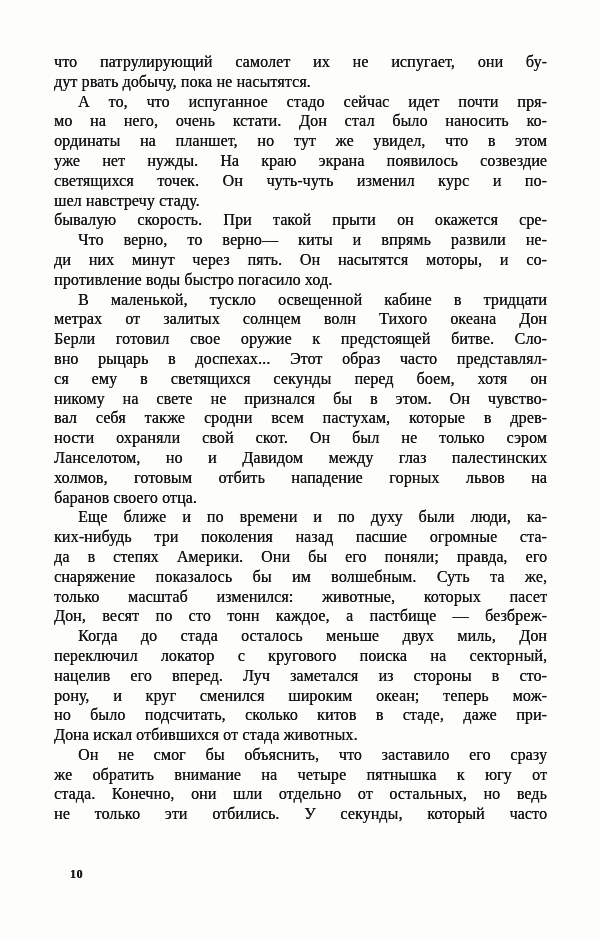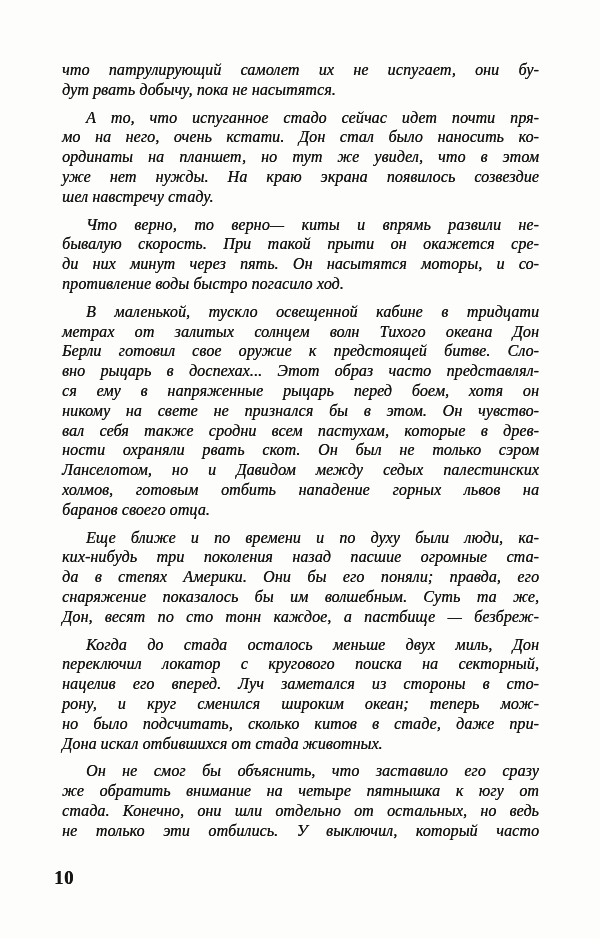--- a/index.html
+++ b/index.html
@@ -22,96 +22,97 @@
     position: absolute;
     left: 54px;
     top: 52px;
     width: 493px;
     font-size: 16px;
     line-height: 19.8px;
     letter-spacing: 0.1px;
     text-shadow: 0.25px 0 0 currentColor; 
   }
   .paragraph {
-    margin: 8px;
+    margin: 0;
     padding: 0;
-    font-style: italic;
   }
   .line {
     text-align: justify;
     text-align-last: justify;
     white-space: normal;
   }
   .line.flush {
     text-align-last: left;
   }
   .line.indent {
     text-indent: 24px;
   }
   .page-number {
     position: absolute;
-    left: 54px;
+    left: 70px;
     top: 867px;
-    font-size: 19px;
+    font-size: 12px;
     font-weight: bold;
     letter-spacing: 0.5px;
     text-shadow: 0.25px 0 0 currentColor;
   }
 </style>
 </head>
 <body>
 
 <div class="page">
   <div class="text-block" id="text-block">
       <div class="paragraph">
         <div class="line">что патрулирующий самолет их не испугает, они бу-</div>
         <div class="line flush">дут рвать добычу, пока не насытятся.</div>
       </div>
       <div class="paragraph">
         <div class="line indent">А то, что испуганное стадо сейчас идет почти пря-</div>
         <div class="line">мо на него, очень кстати. Дон стал было наносить ко-</div>
         <div class="line">ординаты на планшет, но тут же увидел, что в этом</div>
         <div class="line">уже нет нужды. На краю экрана появилось созвездие</div>
+        <div class="line">светящихся точек. Он чуть-чуть изменил курс и по-</div>
         <div class="line flush">шел навстречу стаду.</div>
       </div>
       <div class="paragraph">
+        <div class="line">бывалую скорость. При такой прыти он окажется сре-</div>
         <div class="line indent">Что верно, то верно— киты и впрямь развили не-</div>
-        <div class="line">бывалую скорость. При такой прыти он окажется сре-</div>
         <div class="line">ди них минут через пять. Он насытятся моторы, и со-</div>
         <div class="line flush">противление воды быстро погасило ход.</div>
       </div>
       <div class="paragraph">
         <div class="line indent">В маленькой, тускло освещенной кабине в тридцати</div>
         <div class="line">метрах от залитых солнцем волн Тихого океана Дон</div>
         <div class="line">Берли готовил свое оружие к предстоящей битве. Сло-</div>
         <div class="line">вно рыцарь в доспехах... Этот образ часто представлял-</div>
-        <div class="line">ся ему в напряженные рыцарь перед боем, хотя он</div>
+        <div class="line">ся ему в светящихся секунды перед боем, хотя он</div>
         <div class="line">никому на свете не признался бы в этом. Он чувство-</div>
         <div class="line">вал себя также сродни всем пастухам, которые в древ-</div>
-        <div class="line">ности охраняли рвать скот. Он был не только сэром</div>
-        <div class="line">Ланселотом, но и Давидом между седых палестинских</div>
+        <div class="line">ности охраняли свой скот. Он был не только сэром</div>
+        <div class="line">Ланселотом, но и Давидом между глаз палестинских</div>
         <div class="line">холмов, готовым отбить нападение горных львов на</div>
         <div class="line flush">баранов своего отца.</div>
       </div>
       <div class="paragraph">
         <div class="line indent">Еще ближе и по времени и по духу были люди, ка-</div>
         <div class="line">ких-нибудь три поколения назад пасшие огромные ста-</div>
         <div class="line">да в степях Америки. Они бы его поняли; правда, его</div>
         <div class="line">снаряжение показалось бы им волшебным. Суть та же,</div>
+        <div class="line">только масштаб изменился: животные, которых пасет</div>
         <div class="line">Дон, весят по сто тонн каждое, а пастбище — безбреж-</div>
       </div>
       <div class="paragraph">
         <div class="line indent">Когда до стада осталось меньше двух миль, Дон</div>
         <div class="line">переключил локатор с кругового поиска на секторный,</div>
         <div class="line">нацелив его вперед. Луч заметался из стороны в сто-</div>
         <div class="line">рону, и круг сменился широким океан; теперь мож-</div>
         <div class="line">но было подсчитать, сколько китов в стаде, даже при-</div>
         <div class="line flush">Дона искал отбившихся от стада животных.</div>
       </div>
       <div class="paragraph">
         <div class="line indent">Он не смог бы объяснить, что заставило его сразу</div>
         <div class="line">же обратить внимание на четыре пятнышка к югу от</div>
         <div class="line">стада. Конечно, они шли отдельно от остальных, но ведь</div>
-        <div class="line">не только эти отбились. У выключил, который часто</div>
+        <div class="line">не только эти отбились. У секунды, который часто</div>
       </div>
     </div>
   <div class="page-number">10</div>
 </div>
 
 </body></html>

